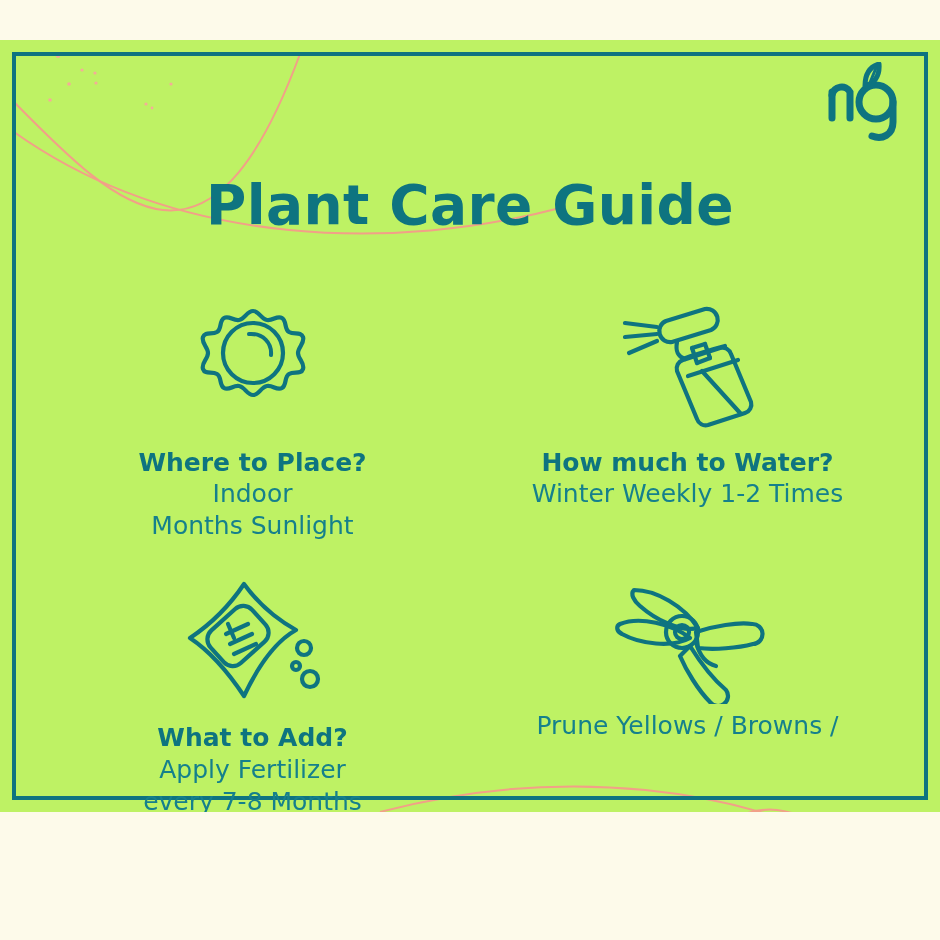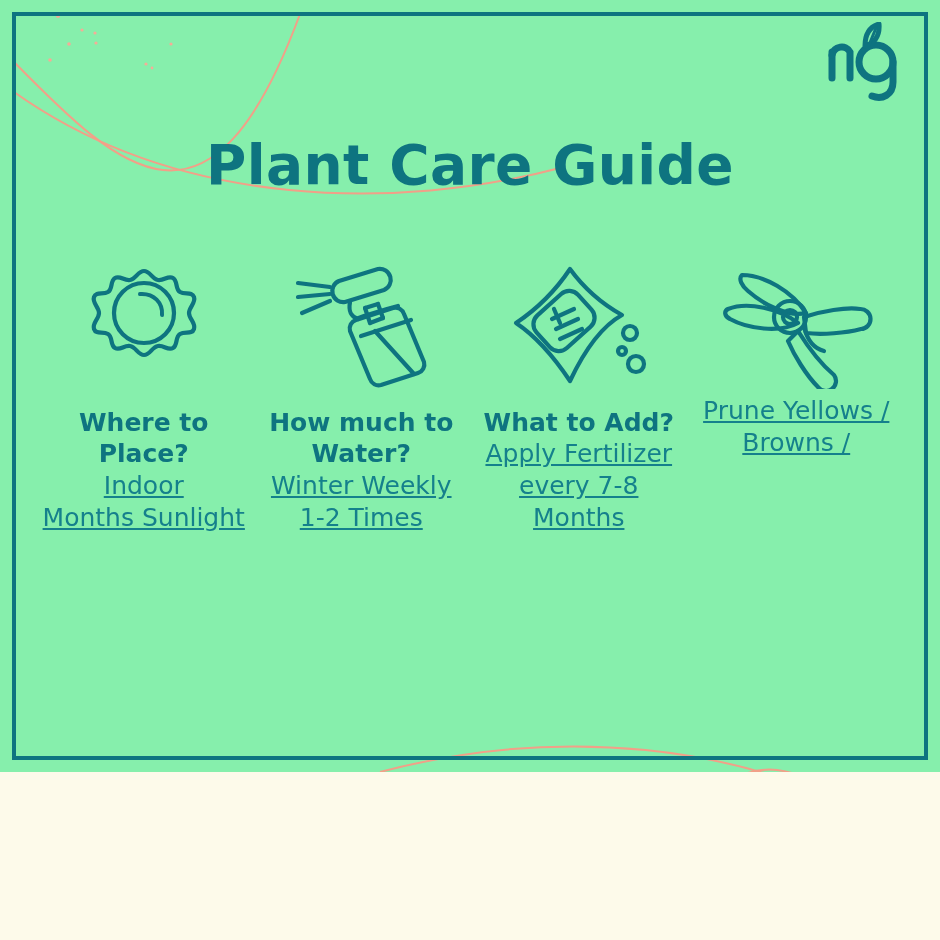--- a/index.html
+++ b/index.html
@@ -4,23 +4,24 @@
 <style>
   html, body {
     margin: 0;
     padding: 0;
     background: #fdfaea;
   }
   .page {
     position: relative;
     width: 940px;
     height: 772px;
-    background: #86efac;
+    background: #bef264;
     overflow: hidden;
     font-family: "DejaVu Sans", sans-serif;
+    margin-top: 40px;
   }
   .frame {
     position: absolute;
     left: 12px;
     top: 12px;
     right: 12px;
     bottom: 12px;
     border: 4px solid #0e7480;
     box-sizing: border-box;
     pointer-events: none;
@@ -51,21 +52,21 @@
     font-weight: bold;
     font-size: 55px;
     letter-spacing: 0.4px;
   }
   .grid {
     position: absolute;
     left: 40px;
     right: 40px;
     top: 255px;
     display: grid;
-    grid-template-columns: 1fr 1fr 1fr 1fr;
+    grid-template-columns: 1fr 1fr;
     grid-template-rows: 1fr 1fr;
     column-gap: 10px;
     row-gap: 28px;
   }
   .cell {
     display: flex;
     flex-direction: column;
     align-items: center;
   }
   .icon-wrap {
@@ -81,21 +82,20 @@
     margin-top: 12px;
     text-align: center;
     line-height: 1.25;
   }
   .cell-line {
     color: #15808c;
     font-size: 25px;
     text-align: center;
     line-height: 1.28;
     font-weight: normal;
-    text-decoration: underline;
   }
   .sr {
     position: absolute;
     width: 1px;
     height: 1px;
     overflow: hidden;
     clip: rect(0 0 0 0);
   }
 </style>
 </head>

